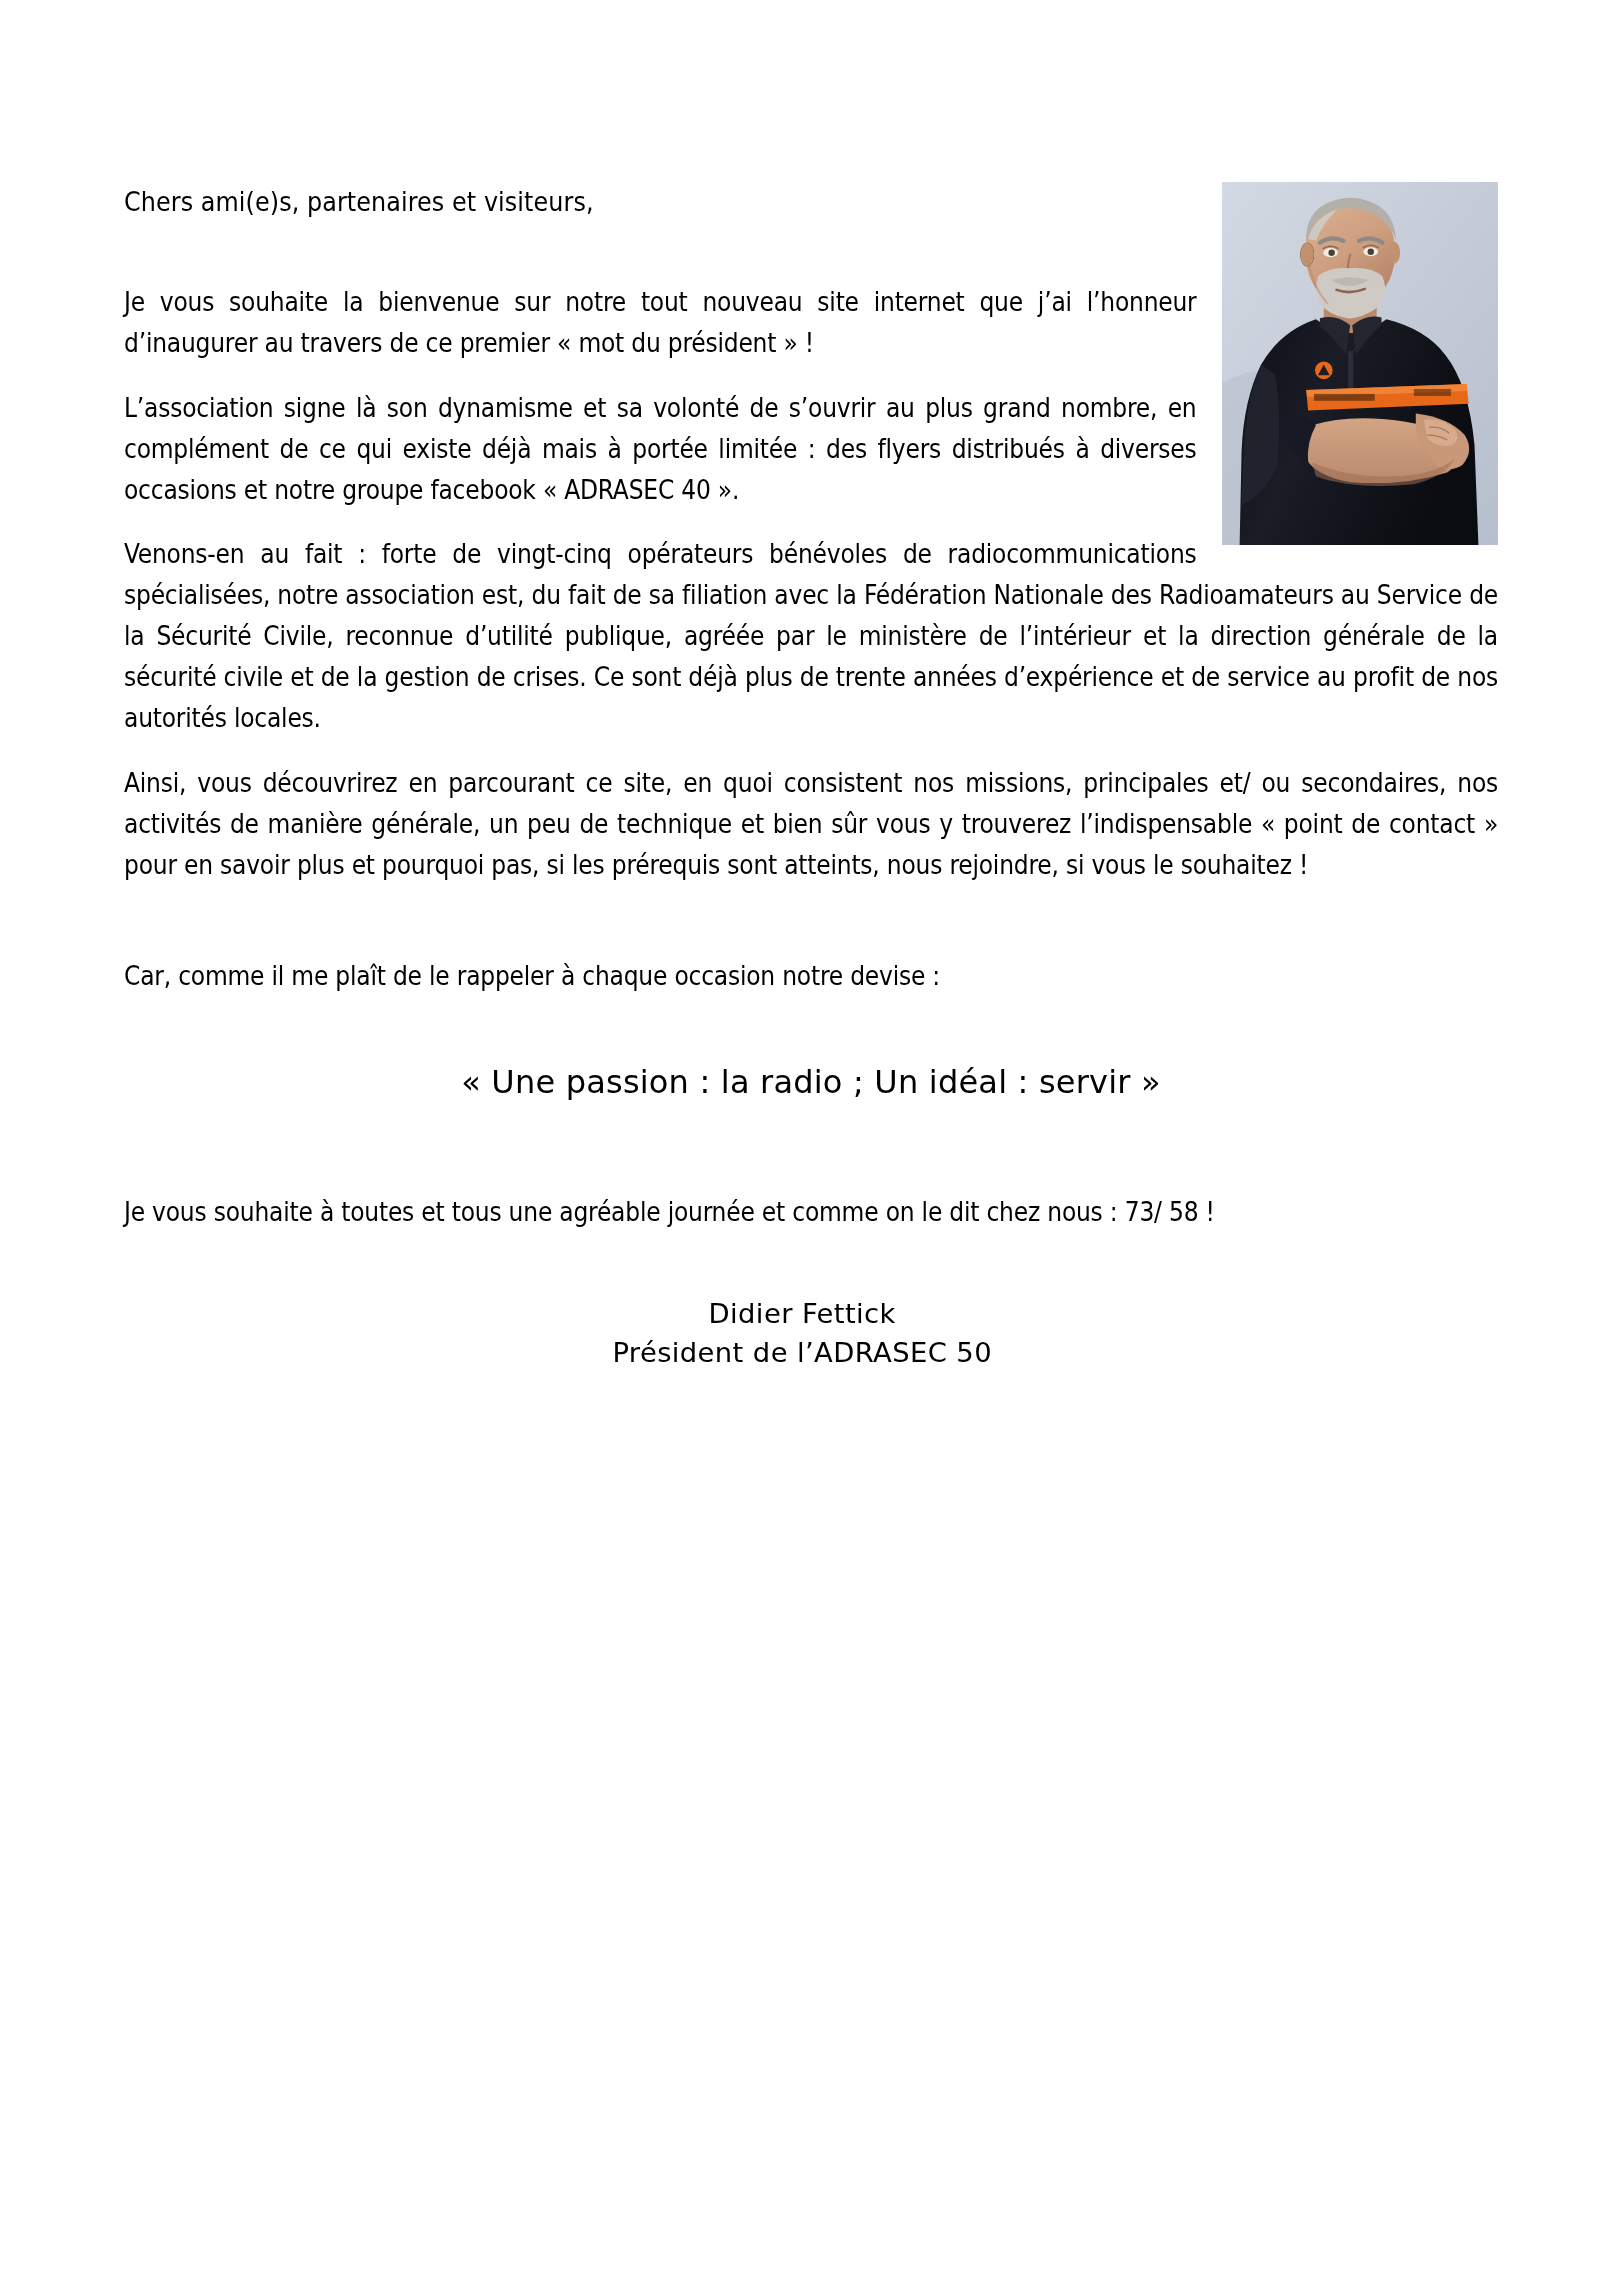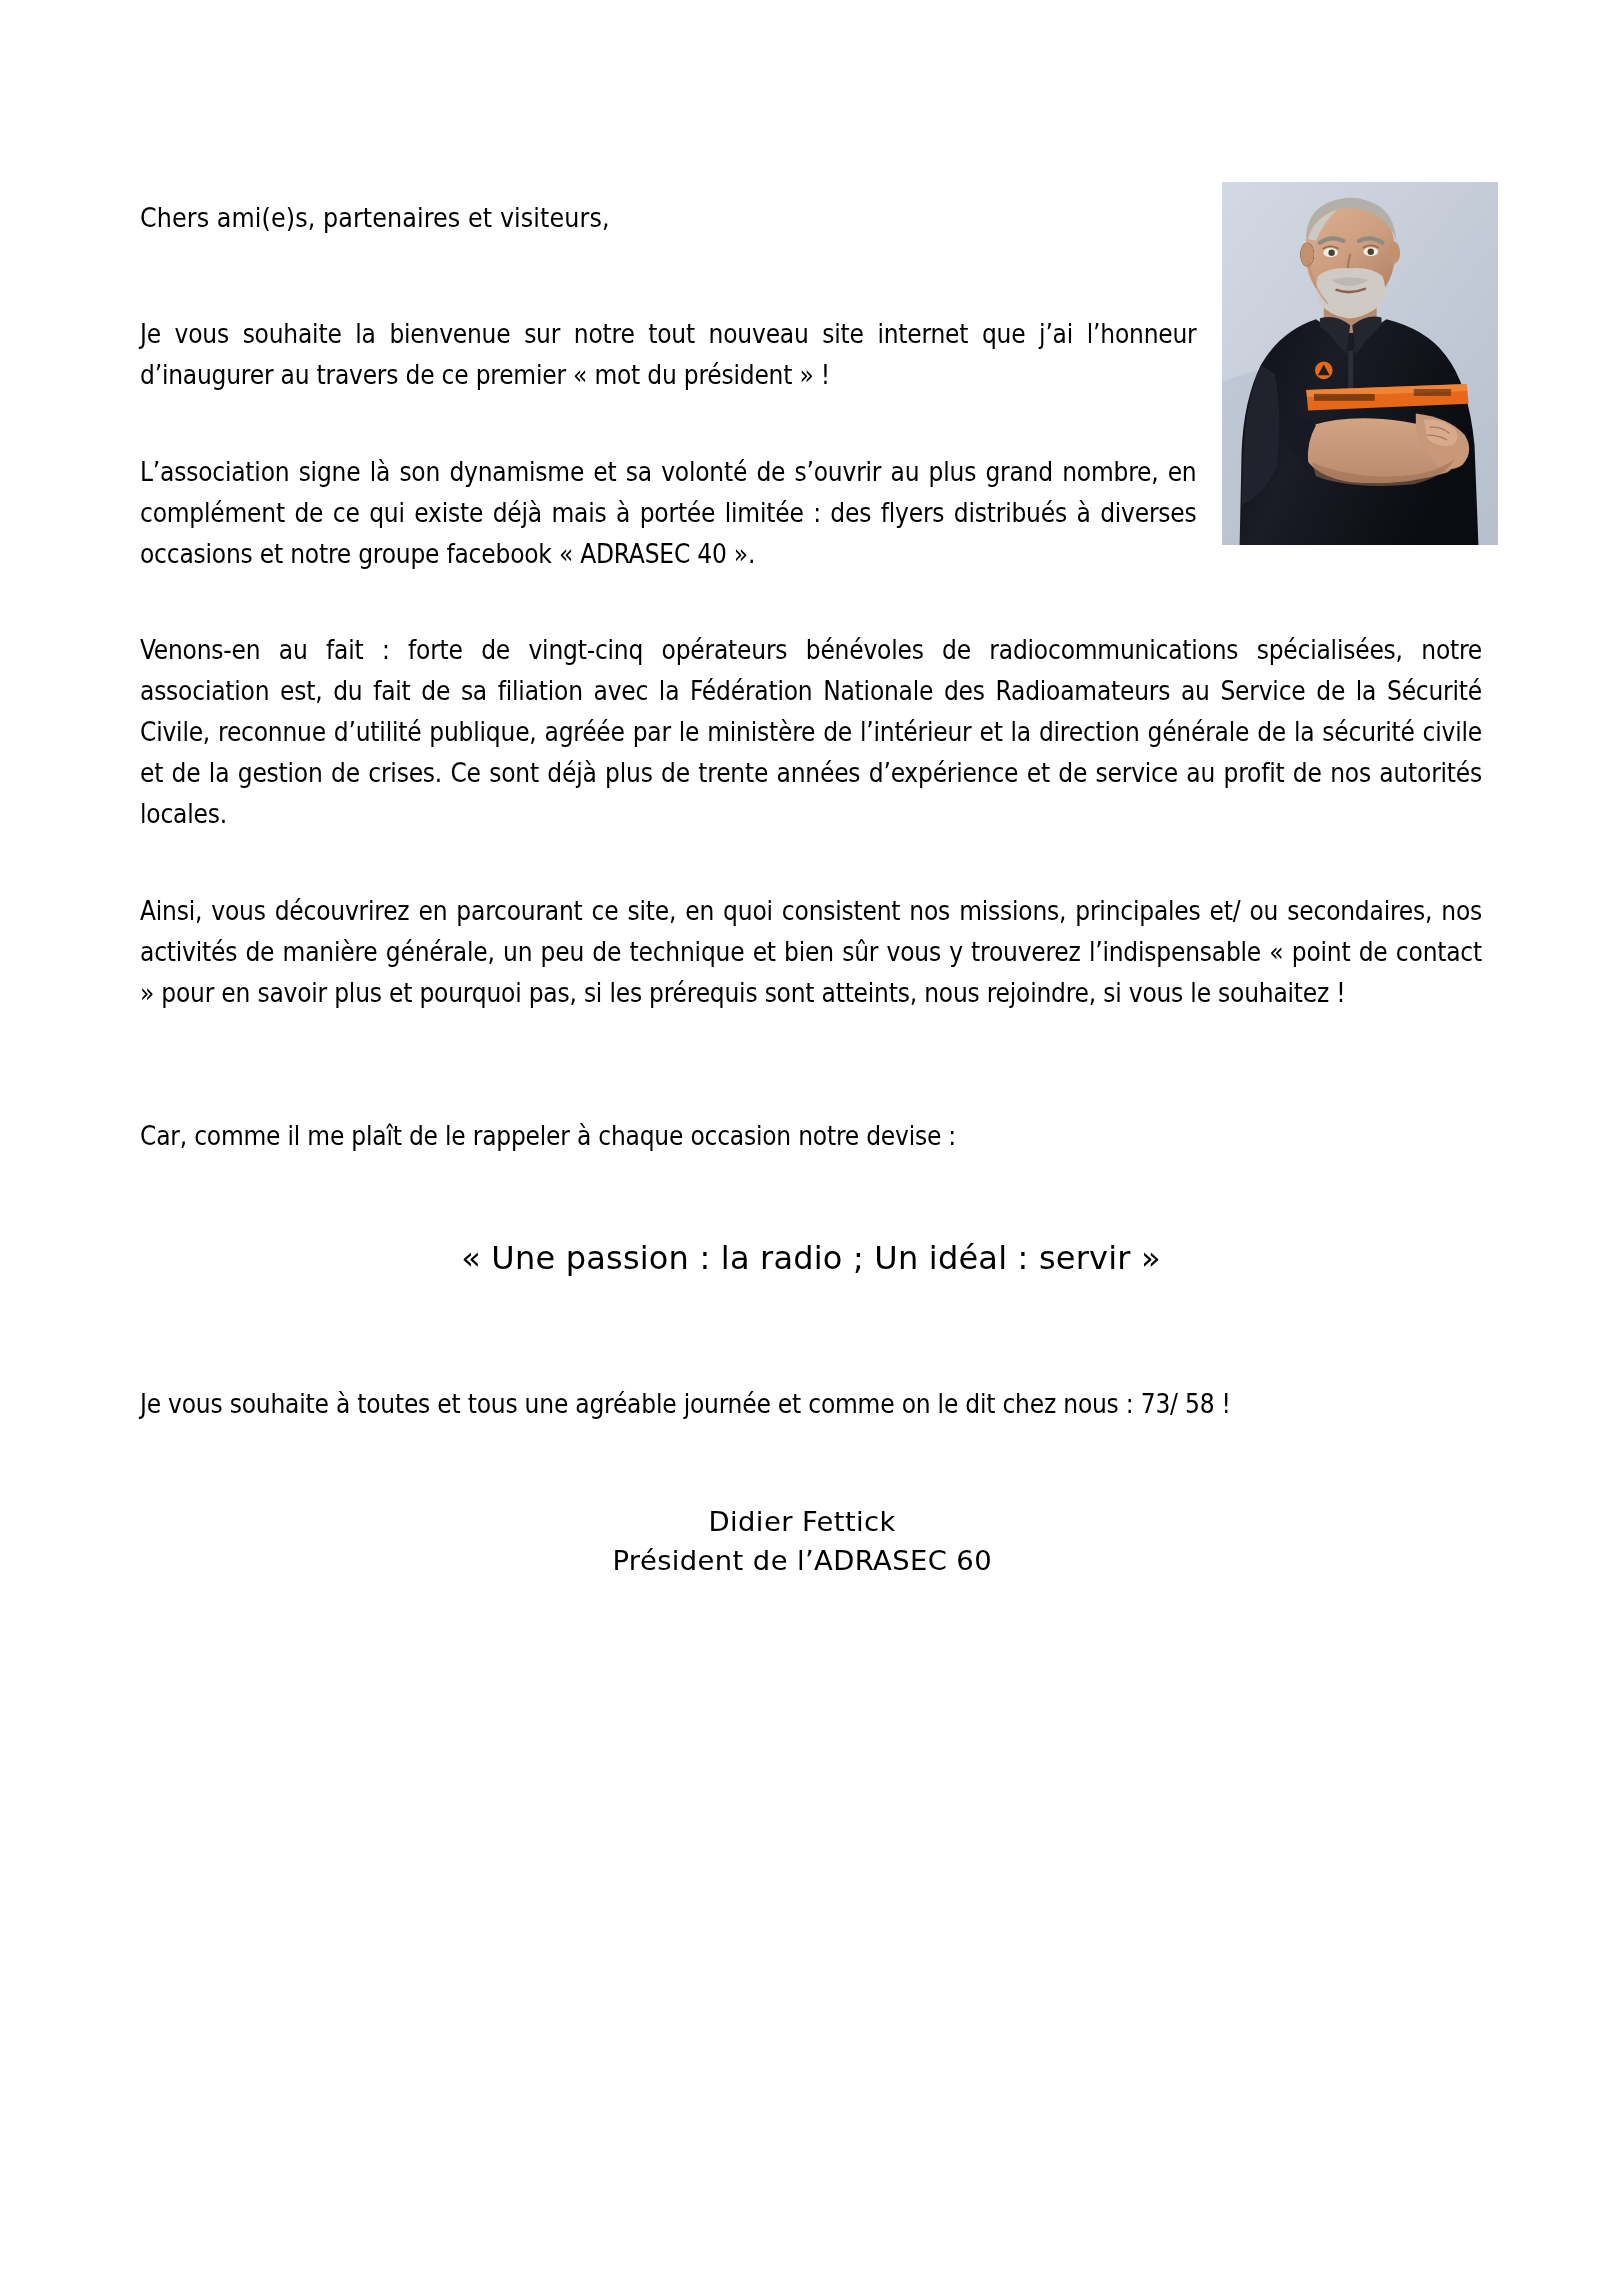--- a/index.html
+++ b/index.html
@@ -35,21 +35,21 @@
 
   
   .content {
     position: absolute;
     left: 124px;
     top: 182px;
     width: 1374px;  
   }
 
   p.para {
-    margin: 16px;
+    margin: 0;
     color: #000000;
     font-family: "DejaVu Sans", sans-serif;
     font-size: 26px;
     line-height: 41px;
     text-align: justify;
     text-justify: inter-word;
     letter-spacing: -0.2px;
     font-stretch: condensed;
   }
 
@@ -224,18 +224,18 @@
     <div class="gap-lg"></div>
 
     <div class="gap-md"></div>
 
     <p class="para">Je vous souhaite à toutes et tous une agréable journée et comme on le dit chez nous : 73/ 58 !</p>
 
     <div class="gap-lg"></div>
 
     <div class="signature">
       <div>Didier Fettick</div>
-      <div>Président de l’ADRASEC 60</div>
+      <div>Président de l’ADRASEC 50</div>
     </div>
 
   </div>
 </div>
 
 
 </body></html>

